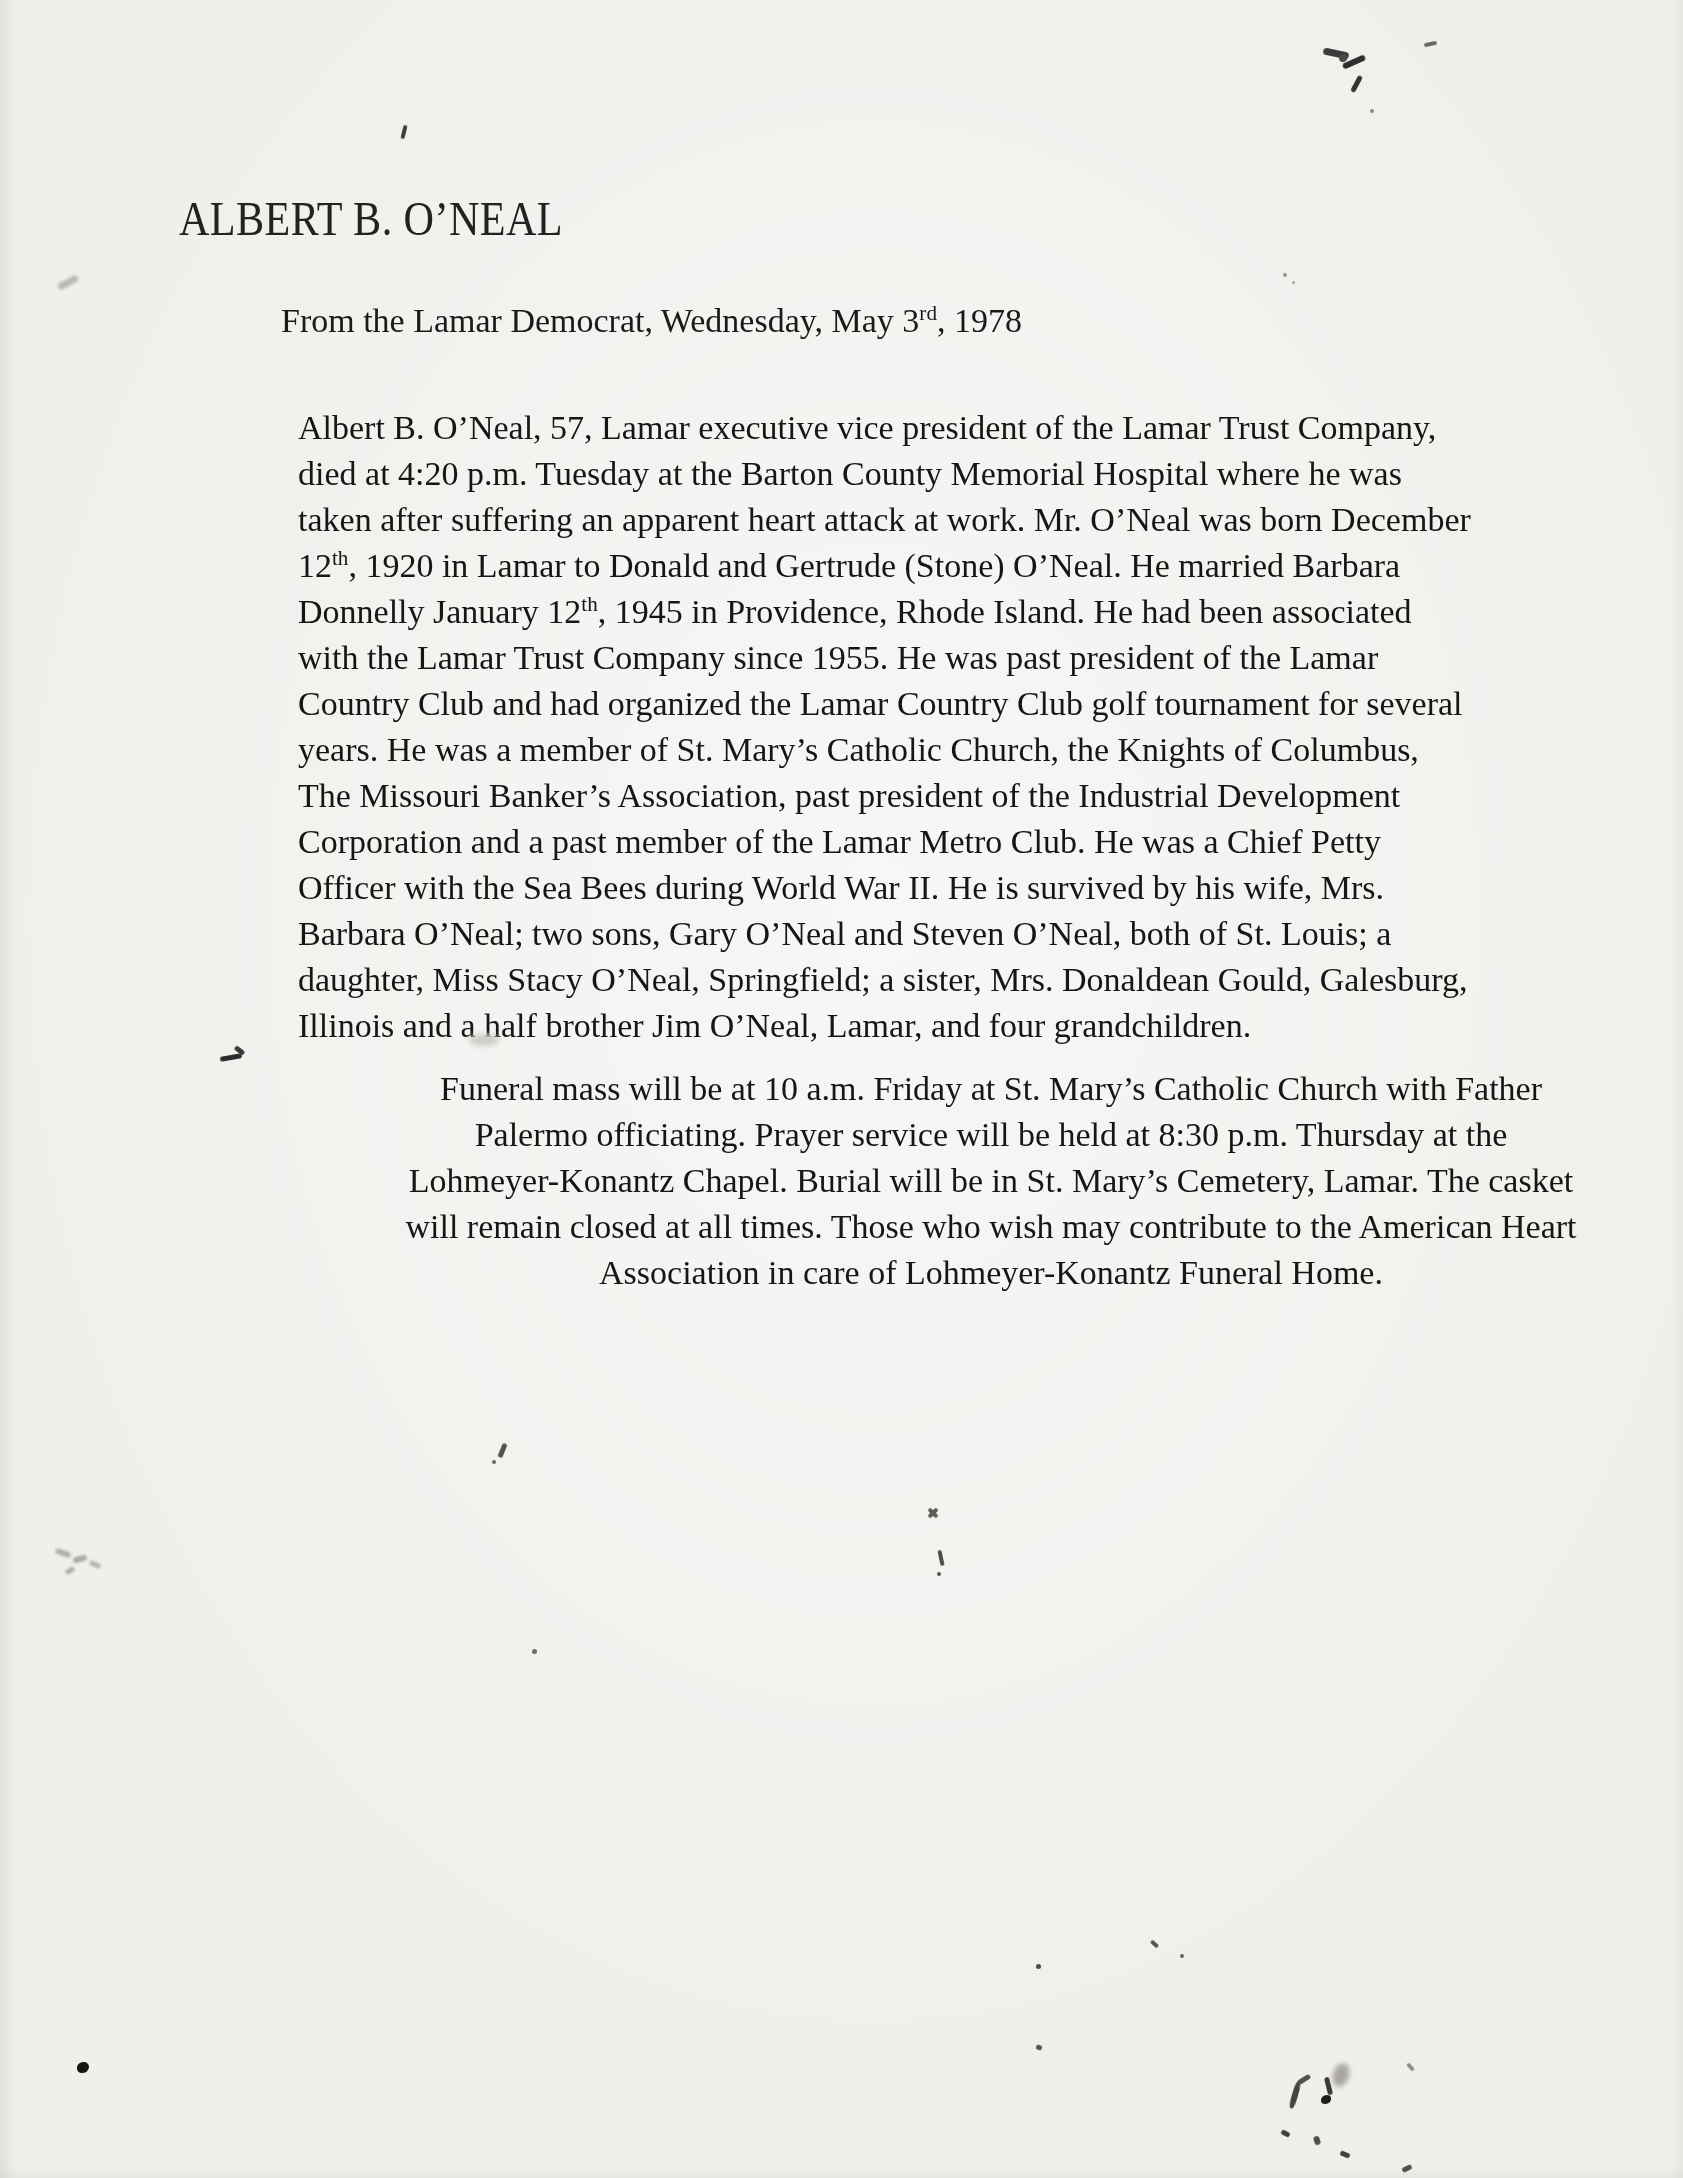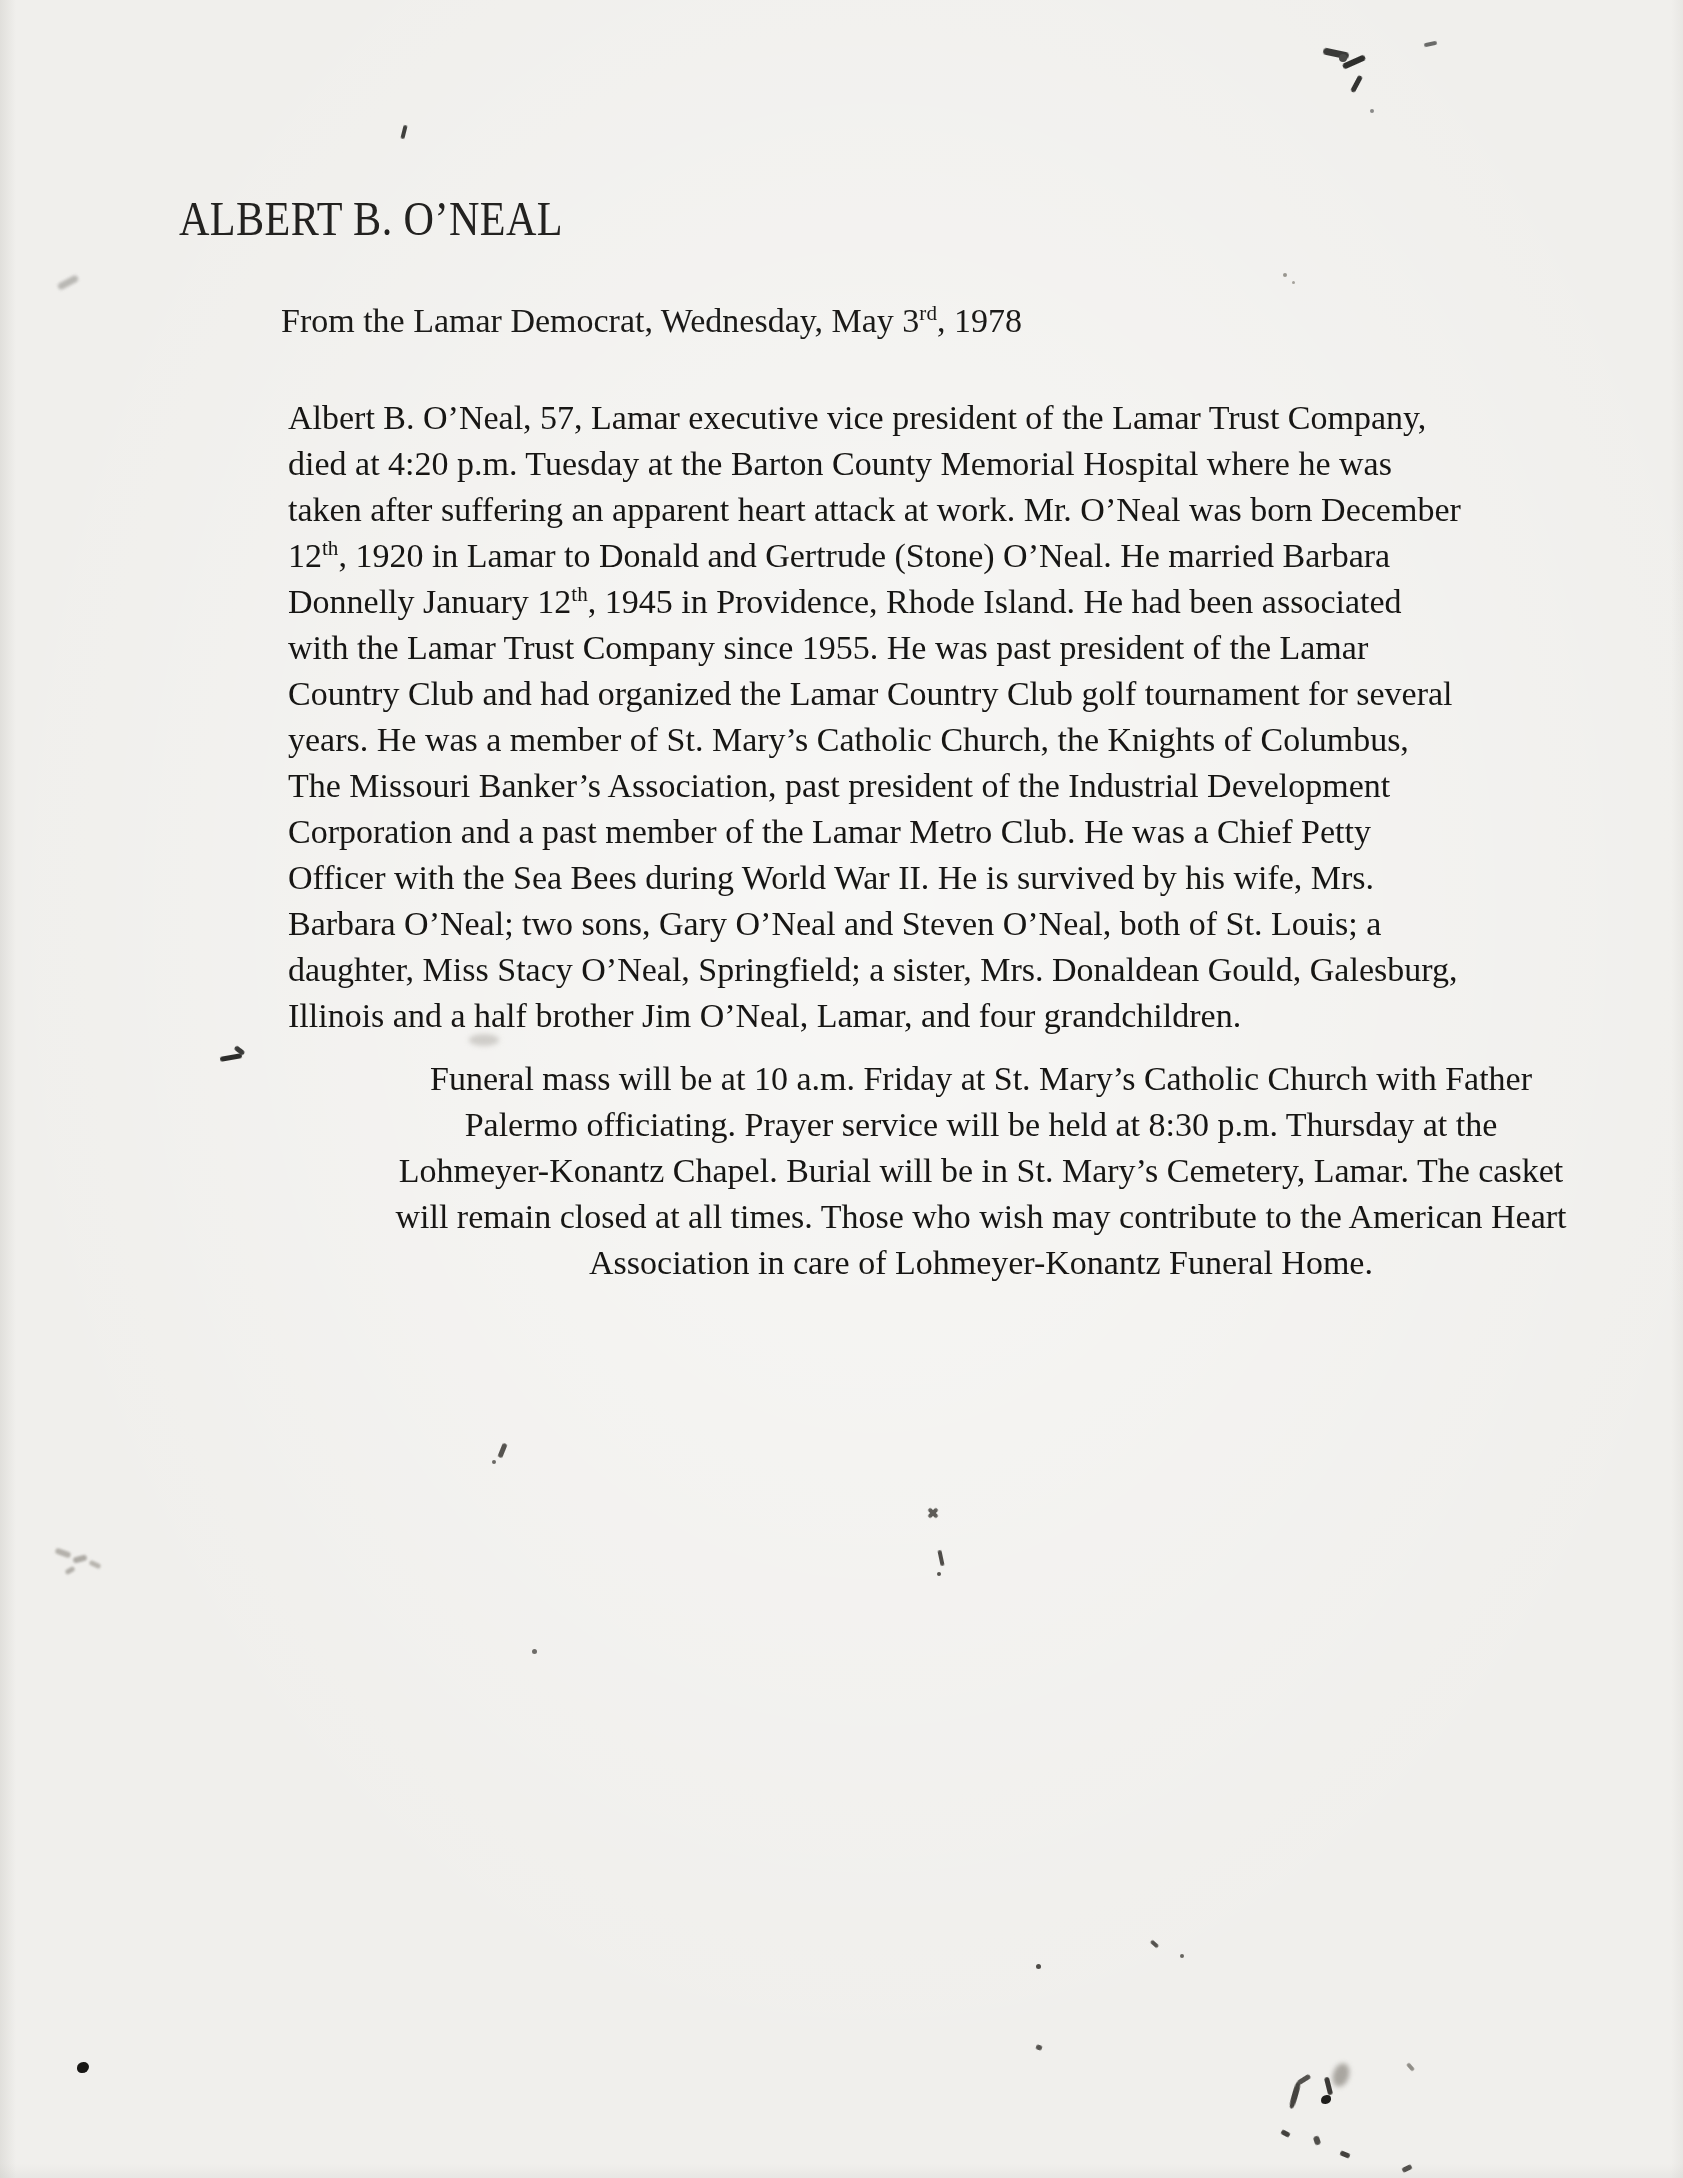--- a/index.html
+++ b/index.html
@@ -35,21 +35,21 @@
     position:absolute;
     left:281px;top:302px;
     margin:0;
     font-size:34px;
     color:#1b1a18;
     white-space:nowrap;
   }
   .body-par{
     position:absolute;
     left:281px;
-    margin:7px;
+    margin:17px;
     font-size:34px;
     line-height:46px;
     color:#171614;
     white-space:nowrap;
     width:1386px;
   }
   .par-1{top:388px;}
   .par-2{top:1049px;text-align:center;}
   sup{
     font-size:0.62em;

